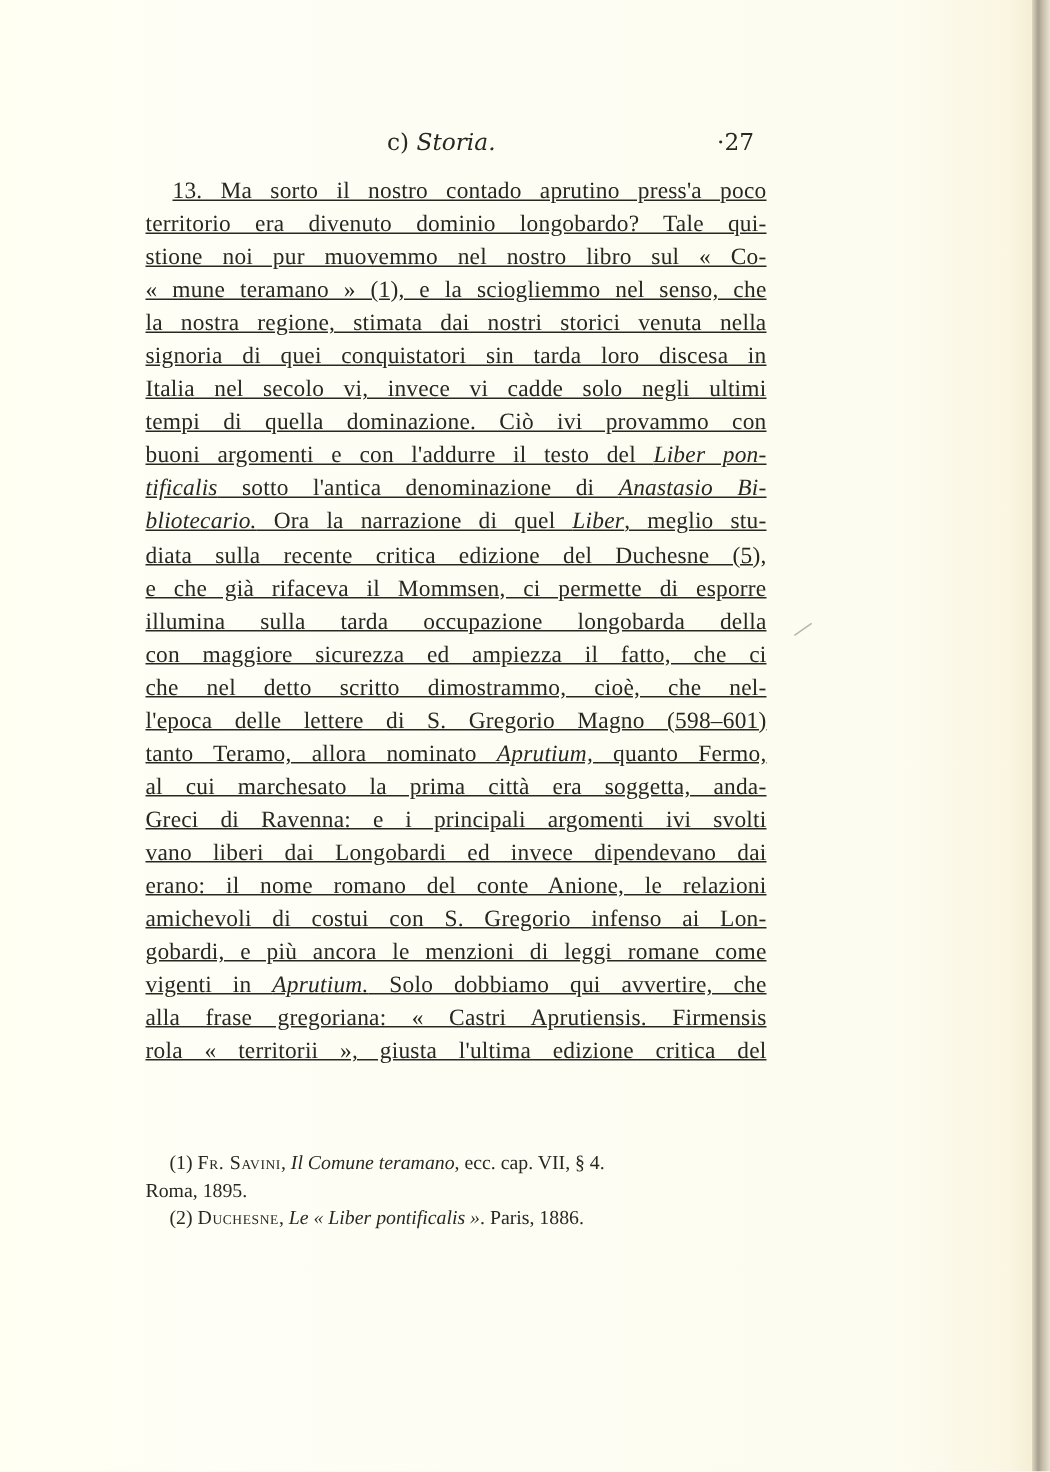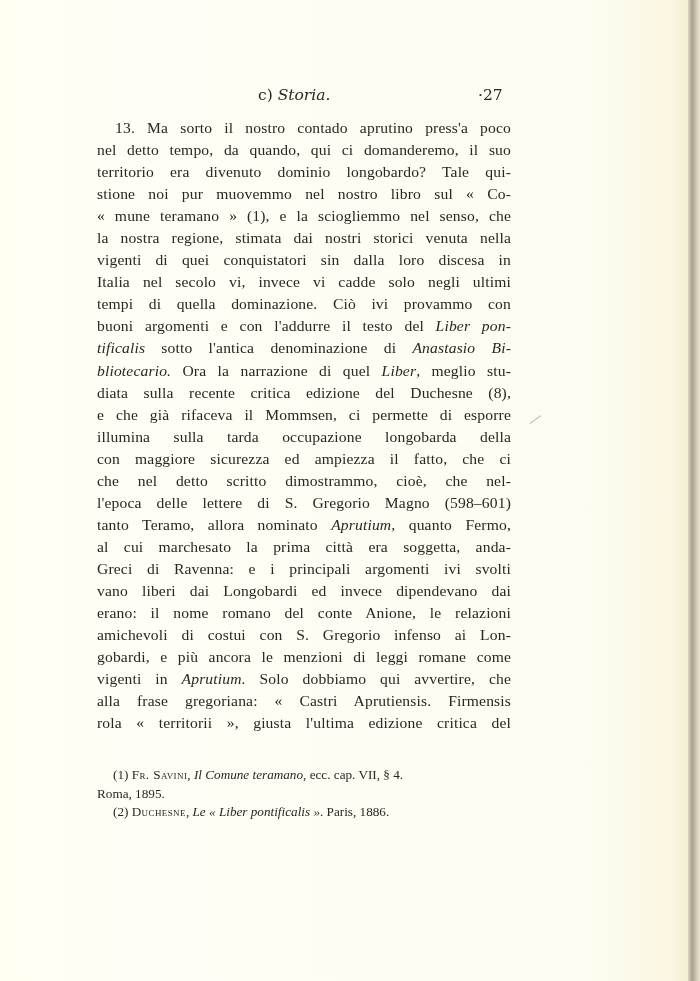--- a/index.html
+++ b/index.html
@@ -23,20 +23,21 @@
     font-size: 15.5px;
   }
   .header .title { position: absolute; left: 258px; top: 4px; }
   .header .title i { font-style: italic; }
   .header .pageno { position: absolute; left: 478px; top: 4px; }
   .body-text {
     position: absolute; left: 97px; top: 117px; width: 414px;
     font-size: 15.6px; line-height: 22.05px;
     font-family: "Liberation Serif", serif;
     letter-spacing: 0.15px;
+    text-decoration: underline;
   }
   .line { display: block; white-space: nowrap; text-align: justify; text-align-last: justify; height: 22.05px; }
   .line.indent { padding-left: 18px; }
   .footnotes {
     position: absolute; left: 97px; top: 766px; width: 414px;
     font-family: "Liberation Serif", serif;
     font-size: 13.2px; line-height: 18.5px;
   }
   .fn { display: block; white-space: nowrap; }
   .fn.indent { padding-left: 16px; }
@@ -52,32 +53,31 @@
 
 <div class="page">
 
   <div class="header">
     <span class="title"><span>c) </span><i>Storia.</i></span>
     <span class="pageno">·27</span>
   </div>
 
   <div class="body-text" id="body-text">
       <span class="line indent"><span>13. Ma sorto il nostro contado aprutino press'a poco</span></span>
-      <span class="line"><span>nel detto tempo, da quando, qui ci domanderemo, il suo</span></span>
       <span class="line"><span>territorio era divenuto dominio longobardo? Tale qui-</span></span>
       <span class="line"><span>stione noi pur muovemmo nel nostro libro sul « Co-</span></span>
       <span class="line"><span>« mune teramano » (1), e la sciogliemmo nel senso, che</span></span>
       <span class="line"><span>la nostra regione, stimata dai nostri storici venuta nella</span></span>
-      <span class="line"><span>vigenti di quei conquistatori sin dalla loro discesa in</span></span>
+      <span class="line"><span>signoria di quei conquistatori sin tarda loro discesa in</span></span>
       <span class="line"><span>Italia nel secolo vi, invece vi cadde solo negli ultimi</span></span>
       <span class="line"><span>tempi di quella dominazione. Ciò ivi provammo con</span></span>
       <span class="line"><span>buoni argomenti e con l'addurre il testo del </span><i>Liber pon-</i></span>
       <span class="line"><i>tificalis</i><span> sotto l'antica denominazione di </span><i>Anastasio Bi-</i></span>
       <span class="line"><i>bliotecario.</i><span> Ora la narrazione di quel </span><i>Liber</i><span>, meglio stu-</span></span>
-      <span class="line"><span>diata sulla recente critica edizione del Duchesne (8),</span></span>
+      <span class="line"><span>diata sulla recente critica edizione del Duchesne (5),</span></span>
       <span class="line"><span>e che già rifaceva il Mommsen, ci permette di esporre</span></span>
       <span class="line"><span>illumina sulla tarda occupazione longobarda della</span></span>
       <span class="line"><span>con maggiore sicurezza ed ampiezza il fatto, che ci</span></span>
       <span class="line"><span>che nel detto scritto dimostrammo, cioè, che nel-</span></span>
       <span class="line"><span>l'epoca delle lettere di S. Gregorio Magno (598–601)</span></span>
       <span class="line"><span>tanto Teramo, allora nominato </span><i>Aprutium,</i><span> quanto Fermo,</span></span>
       <span class="line"><span>al cui marchesato la prima città era soggetta, anda-</span></span>
       <span class="line"><span>Greci di Ravenna: e i principali argomenti ivi svolti</span></span>
       <span class="line"><span>vano liberi dai Longobardi ed invece dipendevano dai</span></span>
       <span class="line"><span>erano: il nome romano del conte Anione, le relazioni</span></span>

